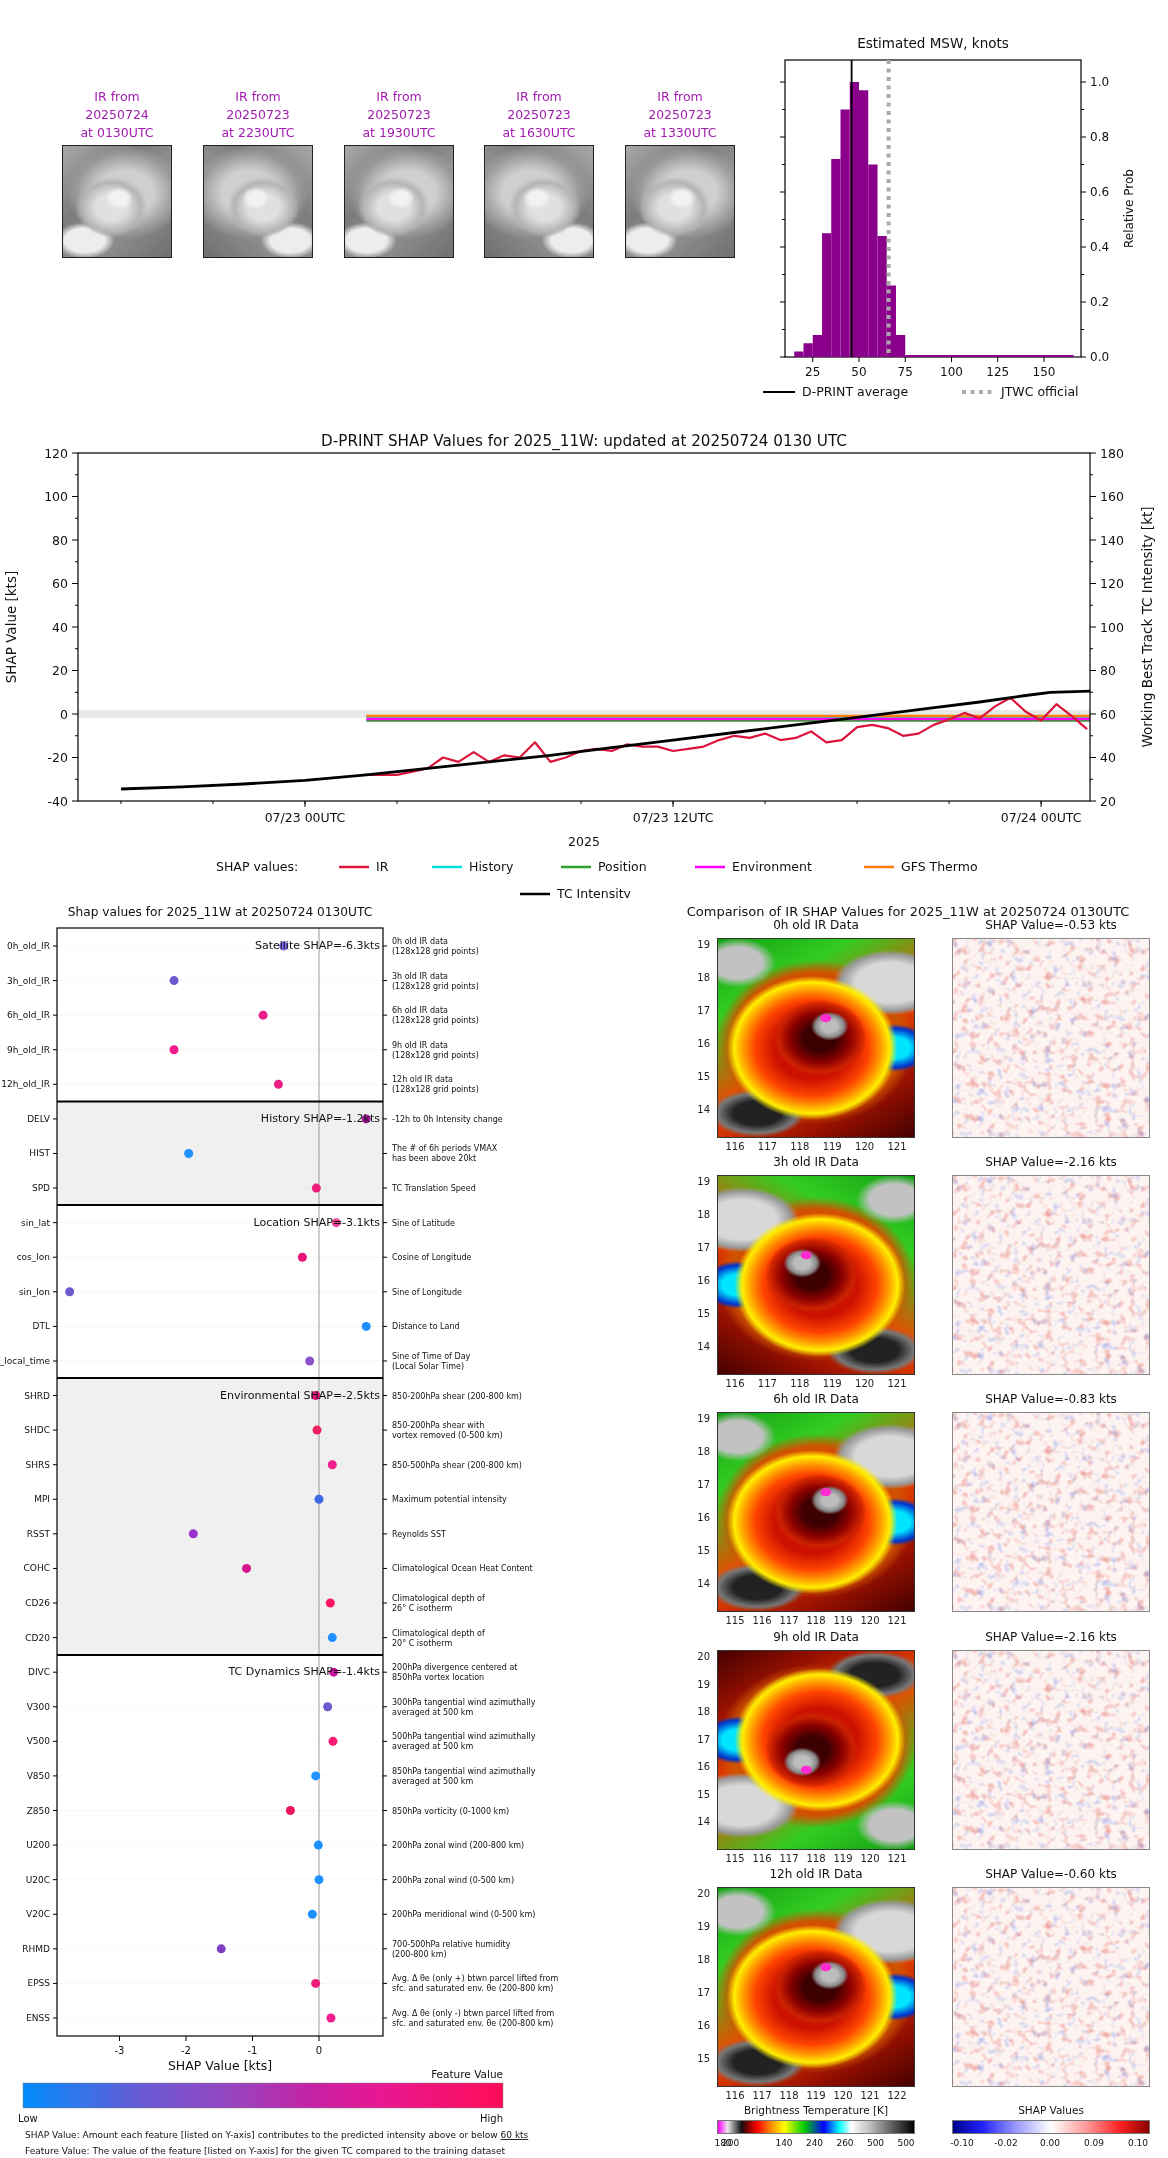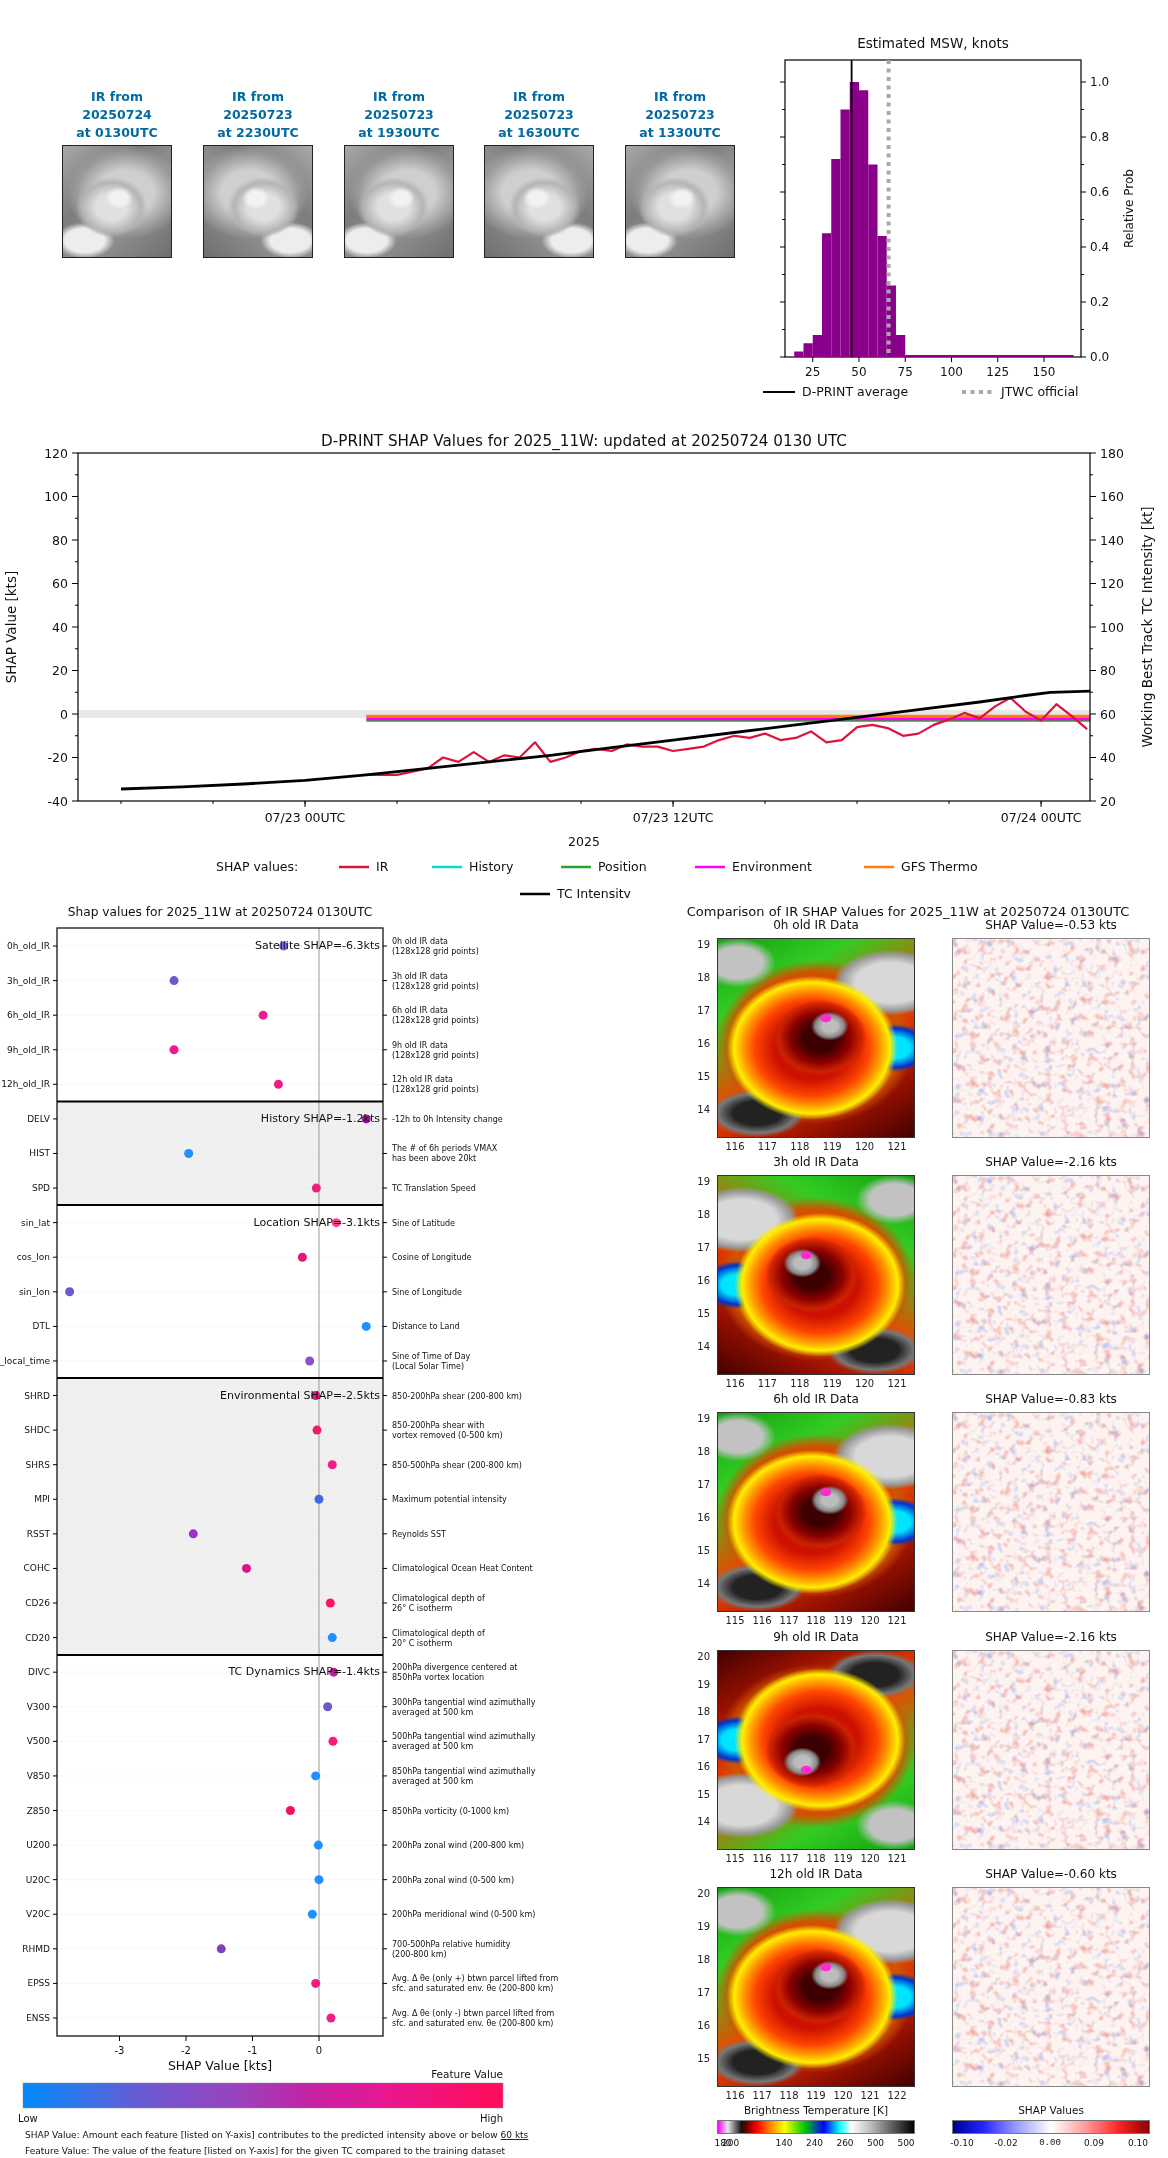--- a/index.html
+++ b/index.html
@@ -1,21 +1,21 @@
 <!DOCTYPE html>
 <html><head>
 <meta charset="utf-8">
 <style>
   html,body{margin:0;padding:0;background:#fff;}
   .page{position:relative;width:1168px;height:2158px;background:#ffffff;
         font-family:"DejaVu Sans","Liberation Sans",sans-serif;color:#111;overflow:hidden;}
   .abs{position:absolute;}
   .top-title{left:0;top:6px;width:1154px;text-align:center;font-size:17.5px;color:#111;}
   .thumb-block{top:88px;width:110px;text-align:center;}
-  .thumb-label{font-size:12.5px;line-height:1.42;color:#0369a1;font-weight:bold;}
+  .thumb-label{font-size:12.5px;line-height:1.42;color:#a21caf;}
   .thumb-img{margin:4px auto 0;width:108px;height:111px;border:1.5px solid #222;
     background:
       radial-gradient(20px 16px at 52% 47%, #f2f2f2 0 40%, transparent 70%),
       radial-gradient(45px 38px at 45% 55%, #e0e0e0 0 35%, #b5b5b5 65%, transparent 80%),
       radial-gradient(70px 55px at 58% 42%, #cfcfcf 0 40%, #9a9a9a 70%, transparent 85%),
       radial-gradient(40px 24px at 20% 85%, #ededed 0 50%, transparent 75%),
       linear-gradient(135deg, #a8a8a8 0%, #7c7c7c 35%, #939393 60%, #6f6f6f 100%);}
   .thumb-block:nth-child(even) .thumb-img{transform:scaleX(-1);}
   .irmap{width:198px;height:200px;border:1px solid #333;box-sizing:border-box;
     background:
@@ -632,18 +632,18 @@
       <div style="position:absolute;left:74px;top:1238px;width:30px;text-align:left;font-size:9px;">200</div>
       <div style="position:absolute;left:121px;top:1238px;width:30px;text-align:center;font-size:9px;">140</div>
       <div style="position:absolute;left:151.5px;top:1238px;width:30px;text-align:center;font-size:9px;">240</div>
       <div style="position:absolute;left:182px;top:1238px;width:30px;text-align:center;font-size:9px;">260</div>
       <div style="position:absolute;left:212.5px;top:1238px;width:30px;text-align:center;font-size:9px;">500</div>
       <div style="position:absolute;left:243px;top:1238px;width:30px;text-align:center;font-size:9px;">500</div>
       <div style="position:absolute;left:304px;top:1204px;width:198px;" class="cb-title">SHAP Values</div>
       <div style="position:absolute;left:304px;top:1220px;width:198px;" class="cb-bar shap-grad"></div>
       <div style="position:absolute;left:296px;top:1238px;width:36px;text-align:center;font-size:9px;">-0.10</div>
       <div style="position:absolute;left:340px;top:1238px;width:36px;text-align:center;font-size:9px;">-0.02</div>
-      <div style="position:absolute;left:384px;top:1238px;width:36px;text-align:center;font-size:9px;font-family:Liberation Mono, monospace;">0.00</div>
+      <div style="position:absolute;left:384px;top:1238px;width:36px;text-align:center;font-size:9px;">0.00</div>
       <div style="position:absolute;left:428px;top:1238px;width:36px;text-align:center;font-size:9px;">0.09</div>
       <div style="position:absolute;left:472px;top:1238px;width:36px;text-align:center;font-size:9px;">0.10</div>
     </div>
 
 </div>
 
 </body></html>

